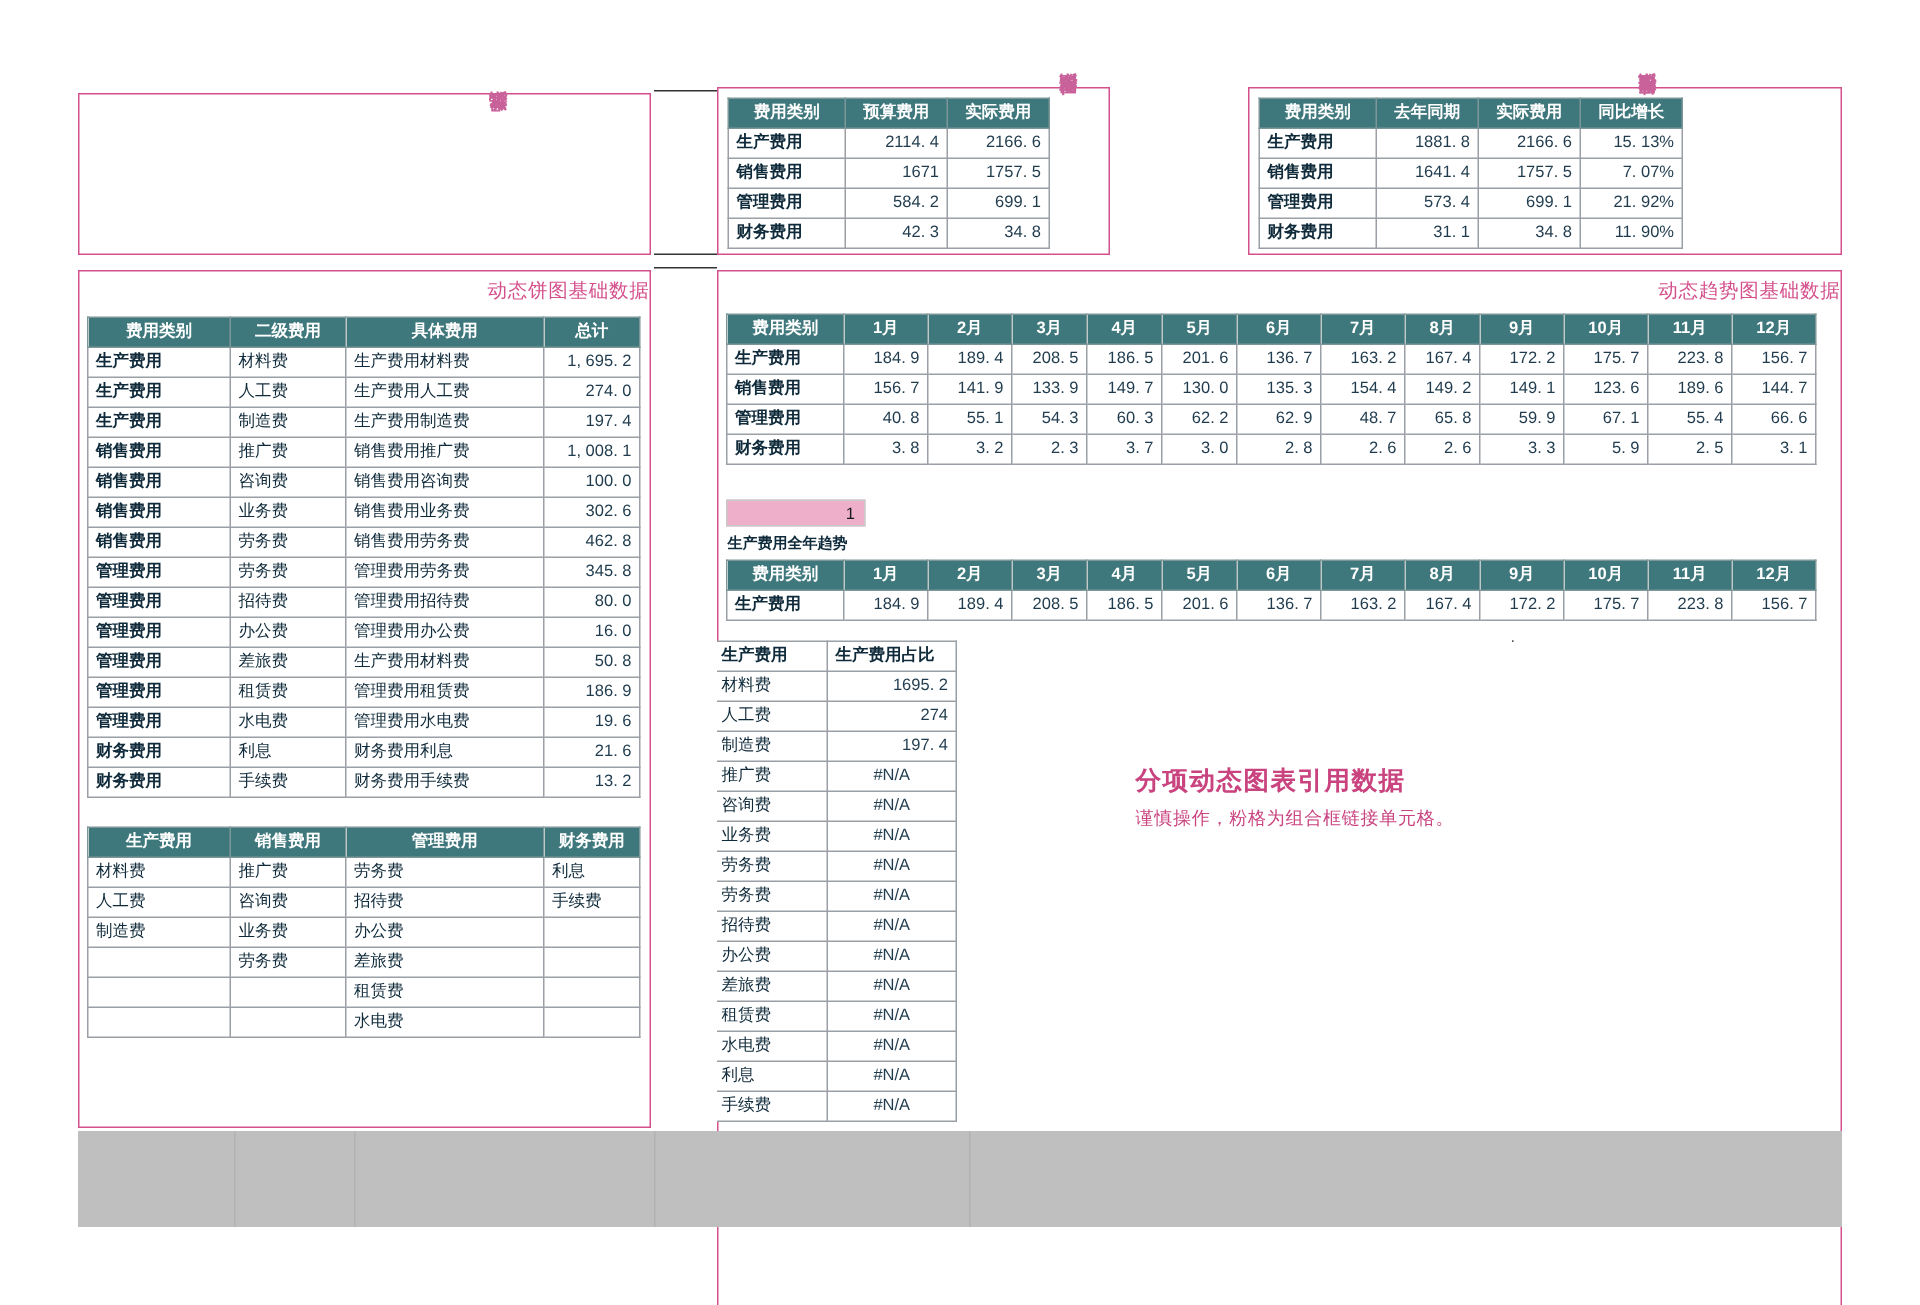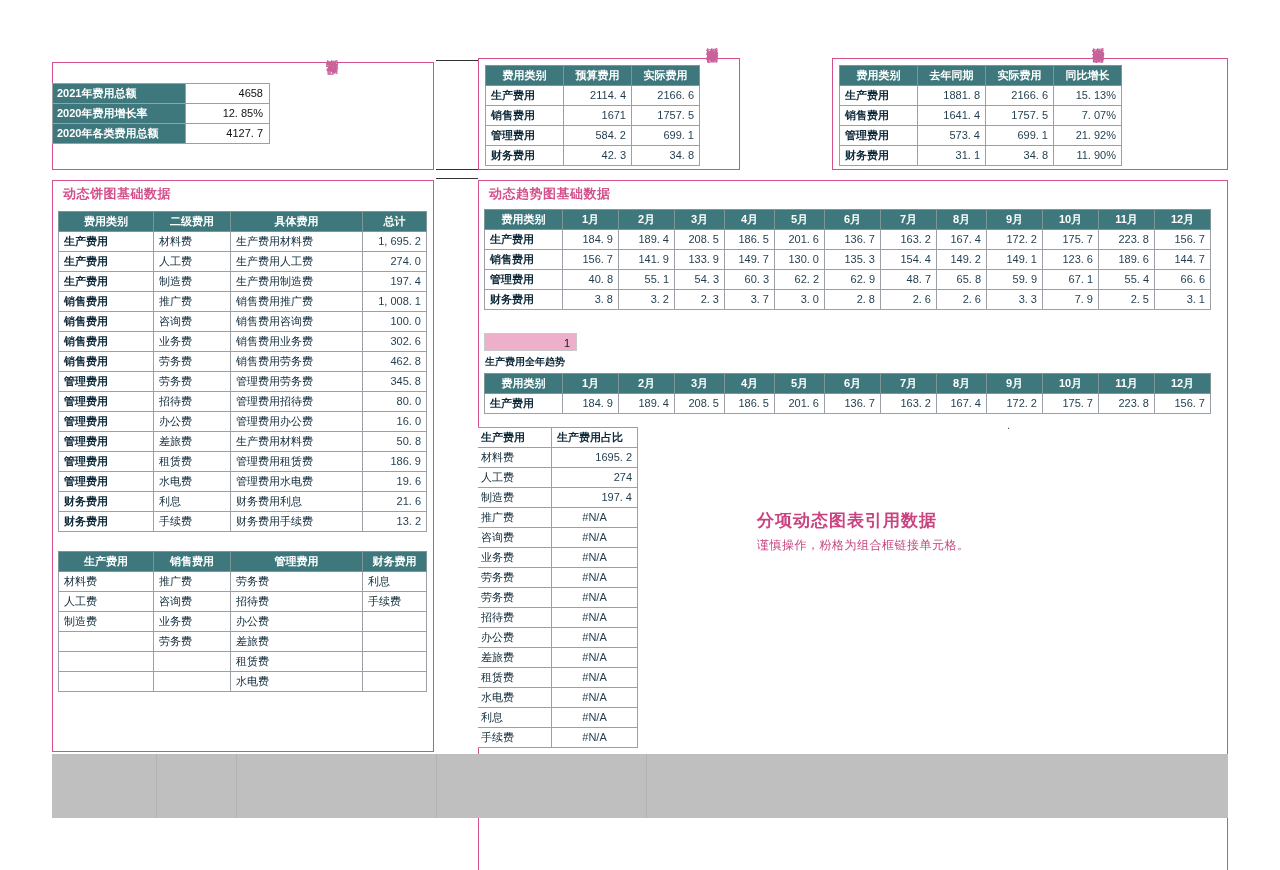--- a/index.html
+++ b/index.html
@@ -33,22 +33,23 @@
   td.num{text-align:right;color:#1f3b4d;}
   td.lbl{text-align:left;font-weight:bold;color:#0f2a3a;}
   td.lbl2{text-align:left;color:#0f2a3a;}
 
   
   .ov td.k{background:#3f787c;color:#fff;font-weight:bold;text-align:left;padding-left:4px;}
   .ov td.v{background:#fff;text-align:right;padding-right:6px;color:#111;}
 
   
   .caption{
-    color:#d4508c;font-size:13px;font-weight:bold;letter-spacing:.5px;
+    color:#d4508c;font-size:13px;font-weight:normal;letter-spacing:.5px;
     padding:4px 0 3px 10px;
+    text-align:right;
   }
   
   .vlabel{
     position:absolute;color:#c9629a;font-size:12px;font-weight:bold;
     writing-mode:vertical-rl;text-orientation:upright;
     transform:rotate(180deg);letter-spacing:1px;line-height:14px;
   }
   
   .pinkcell{
     background:#edafc9;border:1px solid #c9c9c9;box-sizing:border-box;
@@ -61,36 +62,20 @@
   .graybar{position:absolute;background:#bfbfbf;}
   .graybar .seg{position:absolute;top:0;bottom:0;border-right:1px solid #b2b2b2;}
   .thinbox{position:absolute;border:1px solid #555;box-sizing:border-box;background:#fff;}
 </style>
 </head>
 <body>
 
 <div class="stage">
 
   <div class="panel" style="left:52px;top:62px;width:382px;height:108px;">
-    <table class="xl ov" style="position:absolute;left:-1px;top:20px;">
-      <tbody>
-        <tr>
-          <td class="k" style="width:133px">2021年费用总额</td>
-          <td class="v" style="width:84px">4658</td>
-        </tr>
-        <tr>
-          <td class="k">2020年费用增长率</td>
-          <td class="v">12. 85%</td>
-        </tr>
-        <tr>
-          <td class="k">2020年各类费用总额</td>
-          <td class="v">4127. 7</td>
-        </tr>
-      </tbody>
-    </table>
     <div class="vlabel" style="left:272px;top:18px;">总况数据</div>
   </div>
 
   <div class="panel" style="left:478px;top:58px;width:262px;height:112px;">
     <table class="xl" style="position:absolute;left:6px;top:6px;">
       <thead>
         <tr>
           <th style="width:78px">费用类别</th>
           <th style="width:68px">预算费用</th>
           <th style="width:68px">实际费用</th>
@@ -389,21 +374,21 @@
             <td class="lbl" style="width: 78px;">财务费用</td>
             <td class="num" style="width: 56px;">3. 8</td>
             <td class="num" style="width: 56px;">3. 2</td>
             <td class="num" style="width: 50px;">2. 3</td>
             <td class="num" style="width: 50px;">3. 7</td>
             <td class="num" style="width: 50px;">3. 0</td>
             <td class="num" style="width: 56px;">2. 8</td>
             <td class="num" style="width: 56px;">2. 6</td>
             <td class="num" style="width: 50px;">2. 6</td>
             <td class="num" style="width: 56px;">3. 3</td>
-            <td class="num" style="width: 56px;">7. 9</td>
+            <td class="num" style="width: 56px;">5. 9</td>
             <td class="num" style="width: 56px;">2. 5</td>
             <td class="num" style="width: 56px;">3. 1</td>
           </tr>
         </tbody>
     </table>
 
     <div class="pinkcell" style="position:absolute;left:5px;top:152px;width:93px;">1</div>
     <div class="plaintext" style="position:absolute;left:6px;top:174px;">生产费用全年趋势</div>
 
     <table class="xl" style="position:absolute;left:5px;top:192px;">

